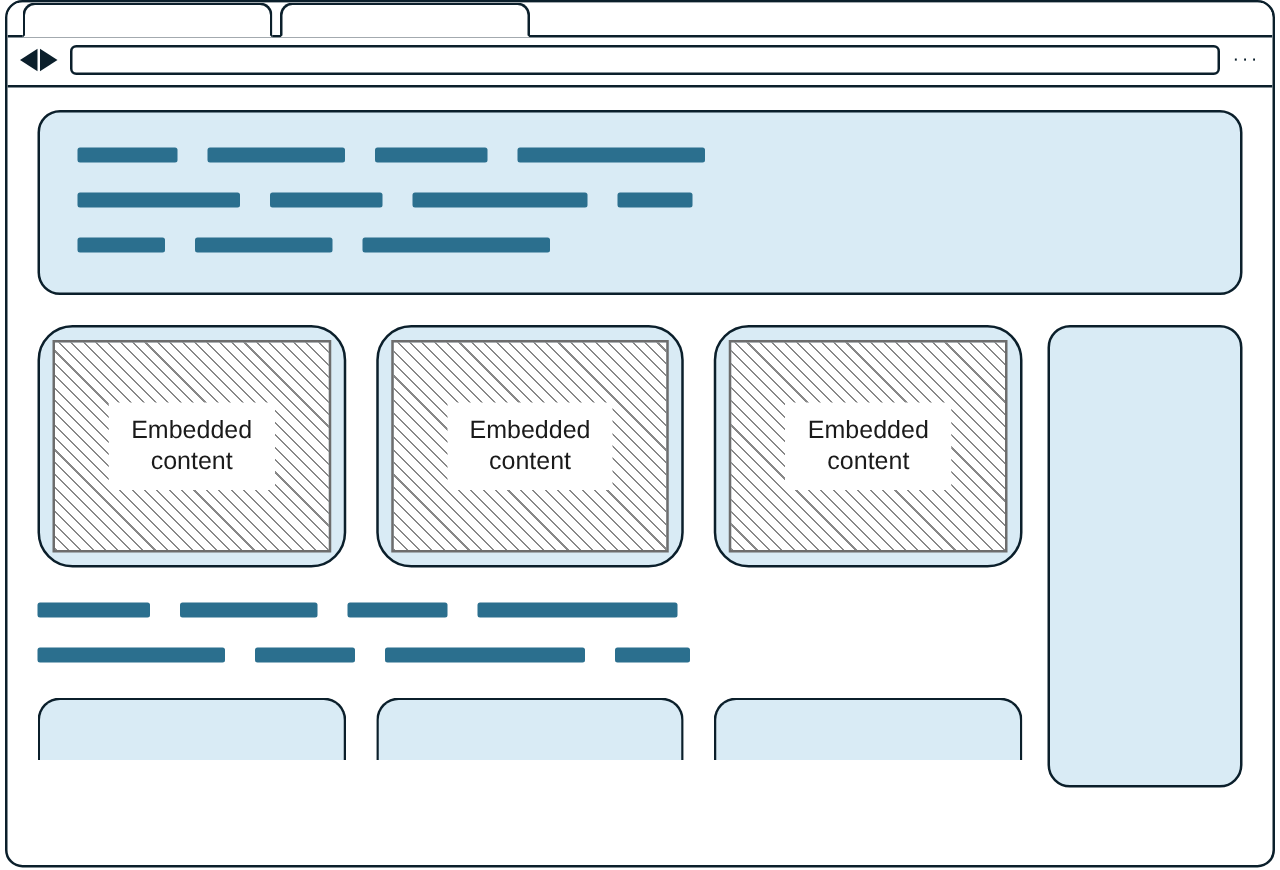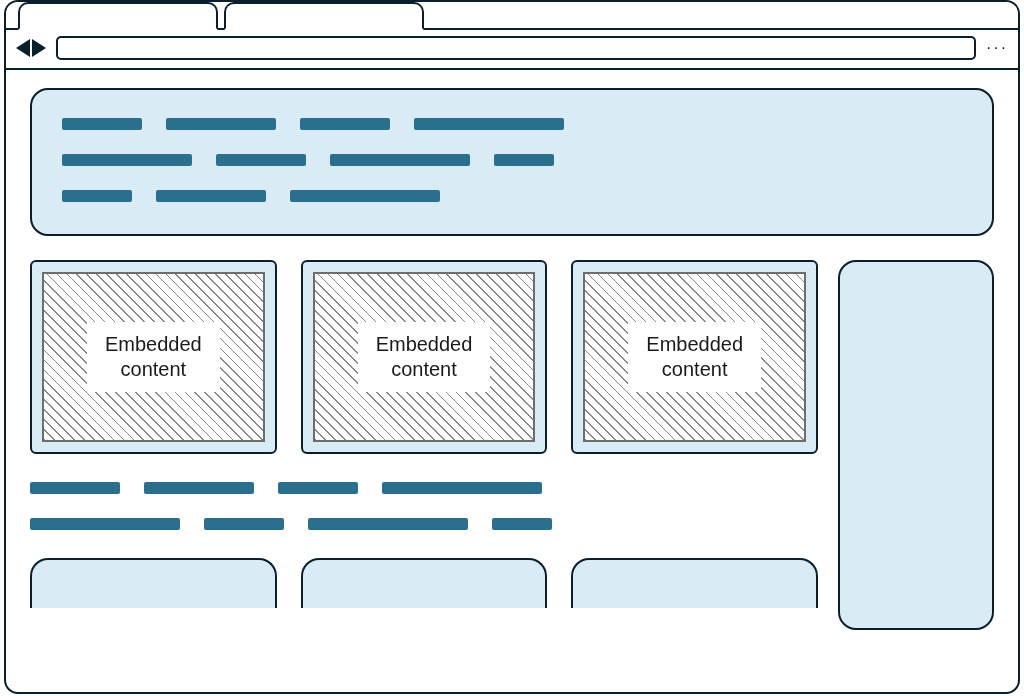--- a/index.html
+++ b/index.html
@@ -116,21 +116,21 @@
 
   .card-row {
     display: flex;
     gap: 24px;
     margin-bottom: 28px;
   }
   .embed-card {
     flex: 1;
     background: #d9ebf5;
     border: 2px solid #0b1f2b;
-    border-radius: 6px;
+    border-radius: 28px;
     padding: 10px;
     display: flex;
   }
   .embed-inner {
     flex: 1;
     border: 2px solid #6d6d6d;
     position: relative;
     display: flex;
     align-items: center;
     justify-content: center;

